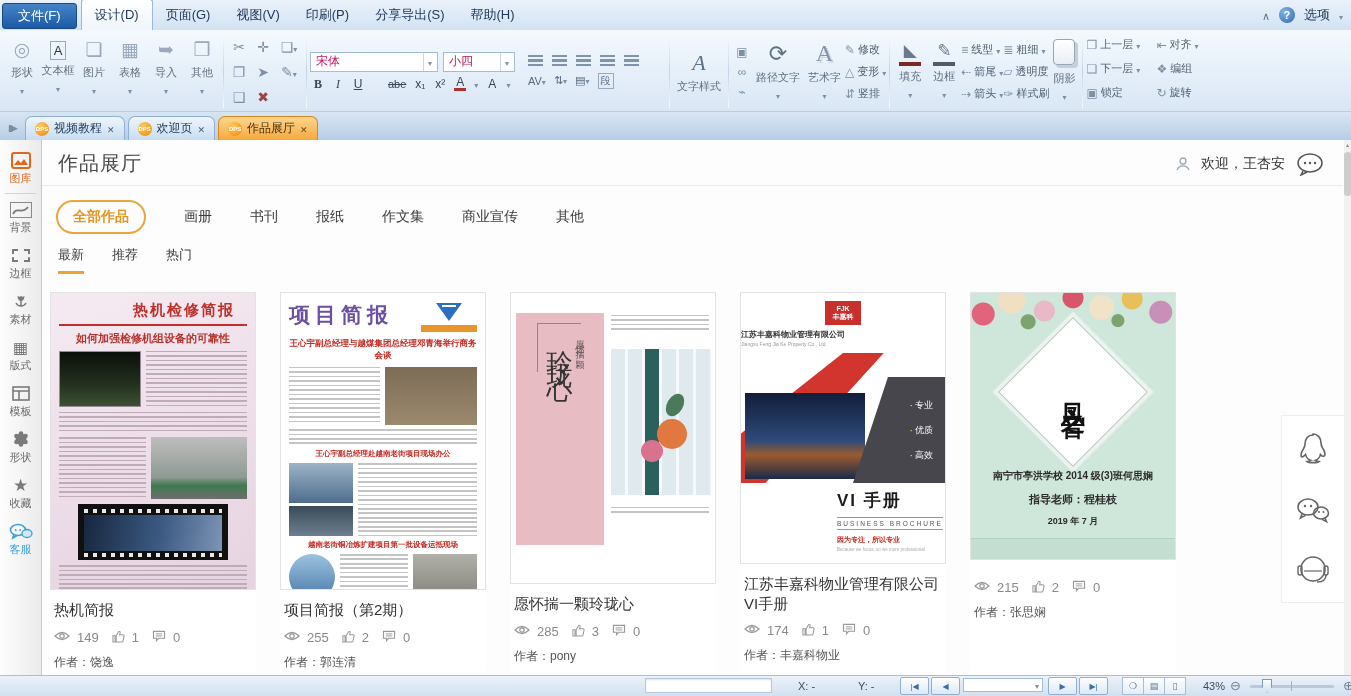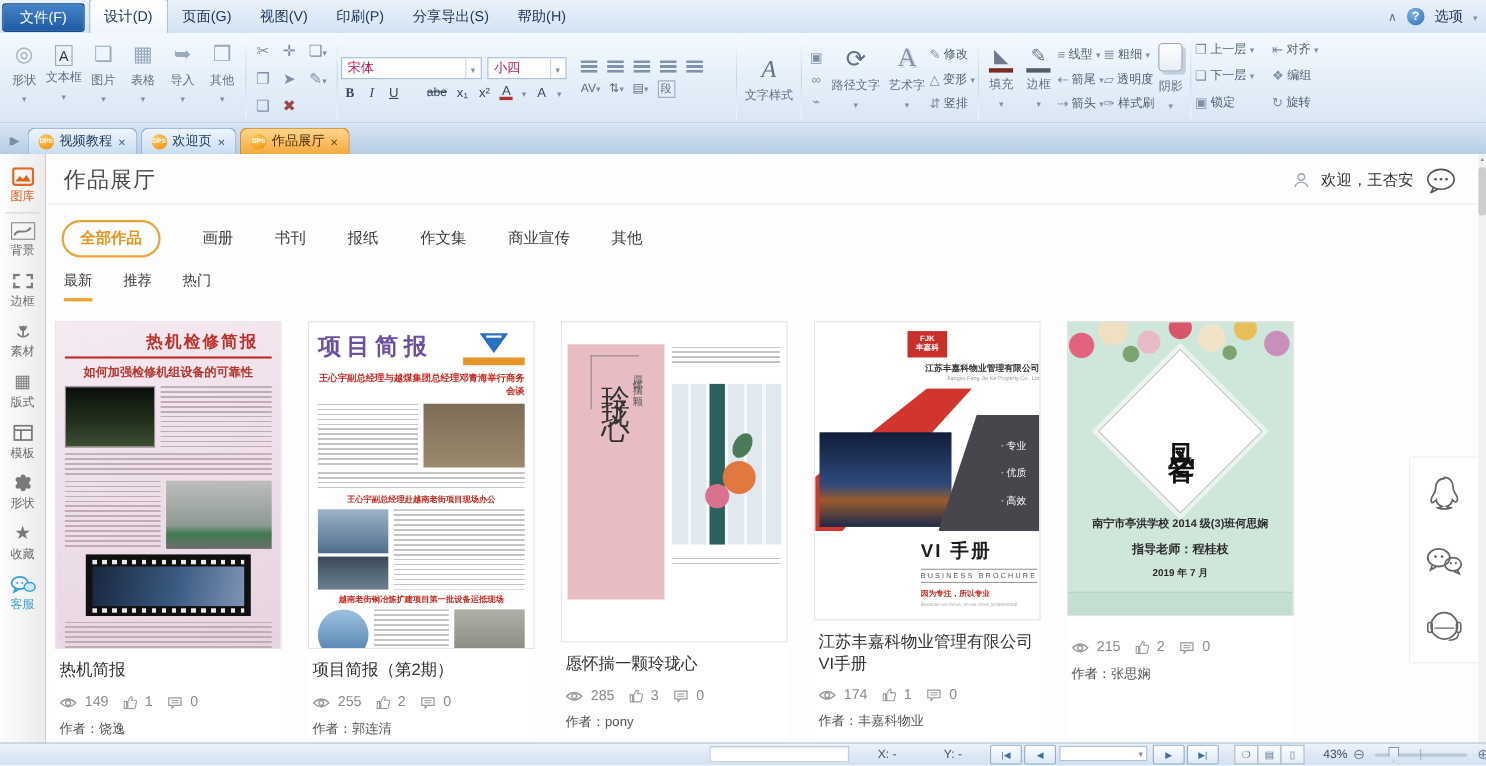--- a/index.html
+++ b/index.html
@@ -105,21 +105,21 @@
   .cat{font-size:14px;color:#3c3c3c;}
   .sort-row{position:absolute;left:16px;top:106px;display:flex;gap:28px;}
   .sort{font-size:13px;color:#3c3c3c;padding-bottom:7px;}
   .sort.active{border-bottom:3px solid #f0a32e;}
   
   .cards{position:absolute;left:8px;top:152px;display:flex;gap:24px;}
   .card{width:206px;background:#fff;}
   .cover{width:206px;position:relative;overflow:hidden;border:1px solid #e3e3e3;box-sizing:border-box;}
   .cardbody{padding:10px 6px 0 4px;}
   .ctitle{font-size:15px;color:#333;line-height:1.3;}
-  .stats{display:flex;align-items:flex-end;gap:7px;margin-top:10px;color:#8a8a8a;font-size:13px;}
+  .stats{display:flex;align-items:flex-start;gap:7px;margin-top:10px;color:#8a8a8a;font-size:13px;}
   .stat-num{margin-right:6px;}
   .author{margin-top:9px;font-size:12px;color:#555;}
   .ln{background:repeating-linear-gradient(to bottom,#c4c4c4 0 1.5px,transparent 1.5px 4.5px);}
   .ln-pink{background:repeating-linear-gradient(to bottom,#c0abb9 0 1.5px,transparent 1.5px 4.5px);}
   
   .c1{height:298px;background:linear-gradient(160deg,#f5eaf2,#e6d3e0);padding:8px;}
   .c1-mast{font-family:"Liberation Serif",serif;font-weight:bold;color:#c0302a;font-size:15px;
     letter-spacing:2px;text-align:right;padding-right:12px;}
   .c1-rule{height:2px;background:#c0302a;margin:4px 0 5px;}
   .c1-headline{color:#b5342c;font-weight:bold;font-size:11px;text-align:center;margin-bottom:5px;}
@@ -128,21 +128,21 @@
   .c1-photo2{width:96px;height:62px;background:linear-gradient(#bdbdbd,#8f9a93 65%,#3f7a4f 78%,#6d6d6d);}
   .c1-film{width:150px;height:56px;margin:4px auto 5px;background:#101010;padding:5px 6px;box-sizing:border-box;}
   .film-holes{height:4px;background:repeating-linear-gradient(90deg,#e8e8e8 0 4px,transparent 4px 9px);}
   .film-img{height:36px;margin:2px 0;background:linear-gradient(100deg,#17273e,#3b5a82 55%,#7e94b6);}
   
   .c2{height:298px;background:#fff;padding:8px;}
   .c2-head{display:flex;align-items:flex-start;}
   .c2-mast{font-family:"Liberation Serif",serif;font-weight:bold;color:#6b4fa0;font-size:21px;letter-spacing:5px;flex:1;}
   .c2-logo{display:flex;flex-direction:column;align-items:center;gap:2px;}
   .c2-orangebar{width:56px;height:7px;background:#e8952a;}
-  .c2-headline{color:#c22a22;font-weight:bold;font-size:8.5px;text-align:right;margin:6px 0 5px;}
+  .c2-headline{color:#c22a22;font-weight:bold;font-size:8.5px;text-align:center;margin:6px 0 5px;}
   .c2-row{display:flex;gap:5px;margin-bottom:4px;}
   .c2-photo{width:92px;height:58px;background:linear-gradient(#7d6c56,#9c8a6e);}
   .c2-sub{color:#c22a22;font-weight:bold;font-size:7.5px;text-align:center;margin:4px 0;}
   .c2-pa{width:64px;height:40px;background:linear-gradient(#9db3c8,#4e6d8c);margin-bottom:3px;}
   .c2-pb{width:64px;height:30px;background:linear-gradient(#3a4a58,#6d7f90);}
   .c2-circle{width:46px;height:46px;border-radius:50%;background:linear-gradient(#9cc2e0,#4a7aa8);flex:0 0 auto;}
   .c2-truck{width:64px;height:36px;background:linear-gradient(#b0b0a8,#8d8d85);}
   
   .c3{height:292px;background:#fff;}
   .c3-panel{position:absolute;left:5px;top:20px;width:88px;height:232px;background:#e7bcc2;}
@@ -152,21 +152,21 @@
   .c3-toptx{position:absolute;left:100px;top:22px;width:98px;height:18px;}
   .c3-photo{position:absolute;left:100px;top:56px;width:100px;height:146px;
     background:repeating-linear-gradient(90deg,#dfe9ee 0 14px,#f5f9fb 14px 17px);}
   .c3-pole{position:absolute;left:34%;top:0;width:14px;height:100%;background:#2b605c;}
   .c3-f1{position:absolute;left:46%;top:48%;width:30px;height:30px;border-radius:50%;background:#e07840;}
   .c3-f2{position:absolute;left:30%;top:62%;width:22px;height:22px;border-radius:50%;background:#d8728e;}
   .c3-f3{position:absolute;left:56%;top:30%;width:16px;height:24px;border-radius:50%;background:#4a7a58;transform:rotate(30deg);}
   .c3-bottx{position:absolute;left:100px;top:214px;width:98px;height:6px;}
   
   .c4{height:272px;background:#fff;}
-  .c4-top{text-align:right;padding-top:8px;}
+  .c4-top{text-align:left;padding-top:8px;}
   .c4-logo{width:36px;height:24px;background:#c9302c;color:#fff;margin:0 auto;display:flex;flex-direction:column;
     align-items:center;justify-content:center;font-size:7px;font-weight:bold;line-height:1.2;}
   .c4-company{font-size:8px;font-weight:bold;color:#333;margin-top:4px;}
   .c4-company-en{font-size:5px;color:#999;margin-top:1px;}
   .c4-mid{position:relative;height:130px;margin-top:6px;text-decoration:underline;}
   .c4-ribbon{position:absolute;inset:0;background:#d2342e;
     clip-path:polygon(50% 0,70% 0,12% 100%,0 100%,0 62%);}
   .c4-city{position:absolute;left:4px;top:40px;width:120px;height:86px;
     background:linear-gradient(#121d3a,#2c4a7a 55%,#9a5b2e 72%,#1b2a4a);}
   .c4-panel{position:absolute;right:0;top:24px;width:92px;height:106px;background:#46464c;

